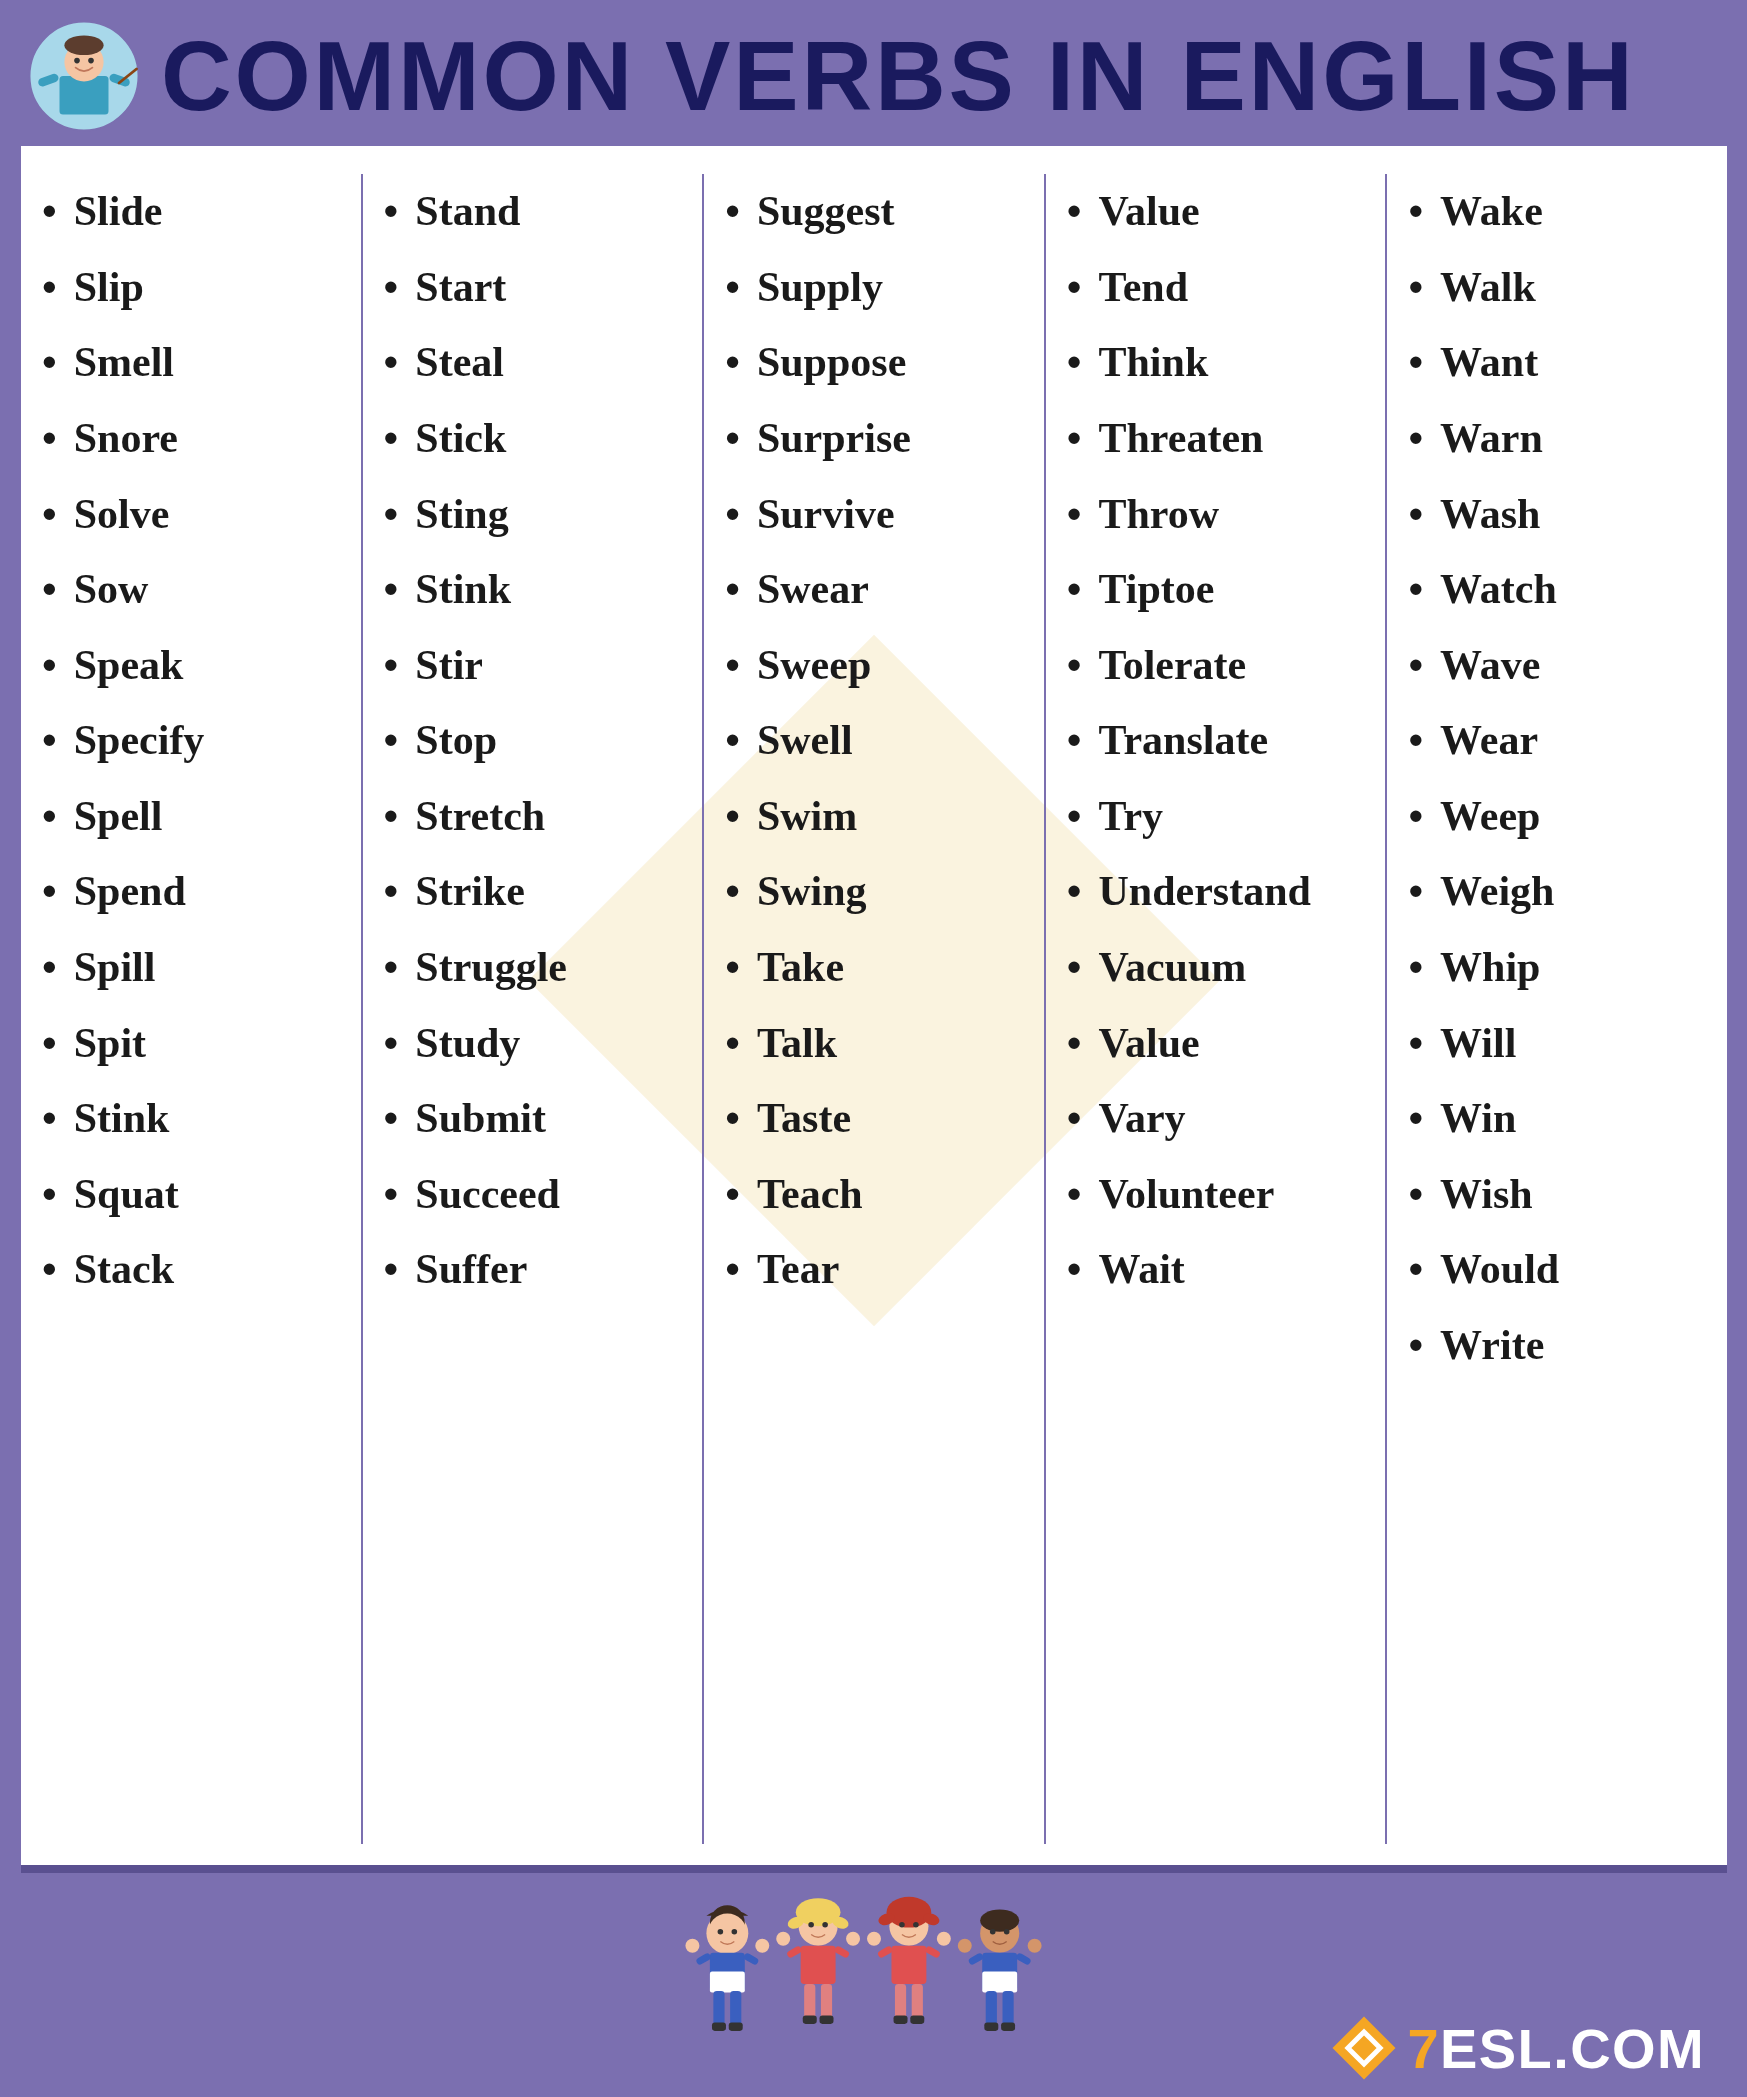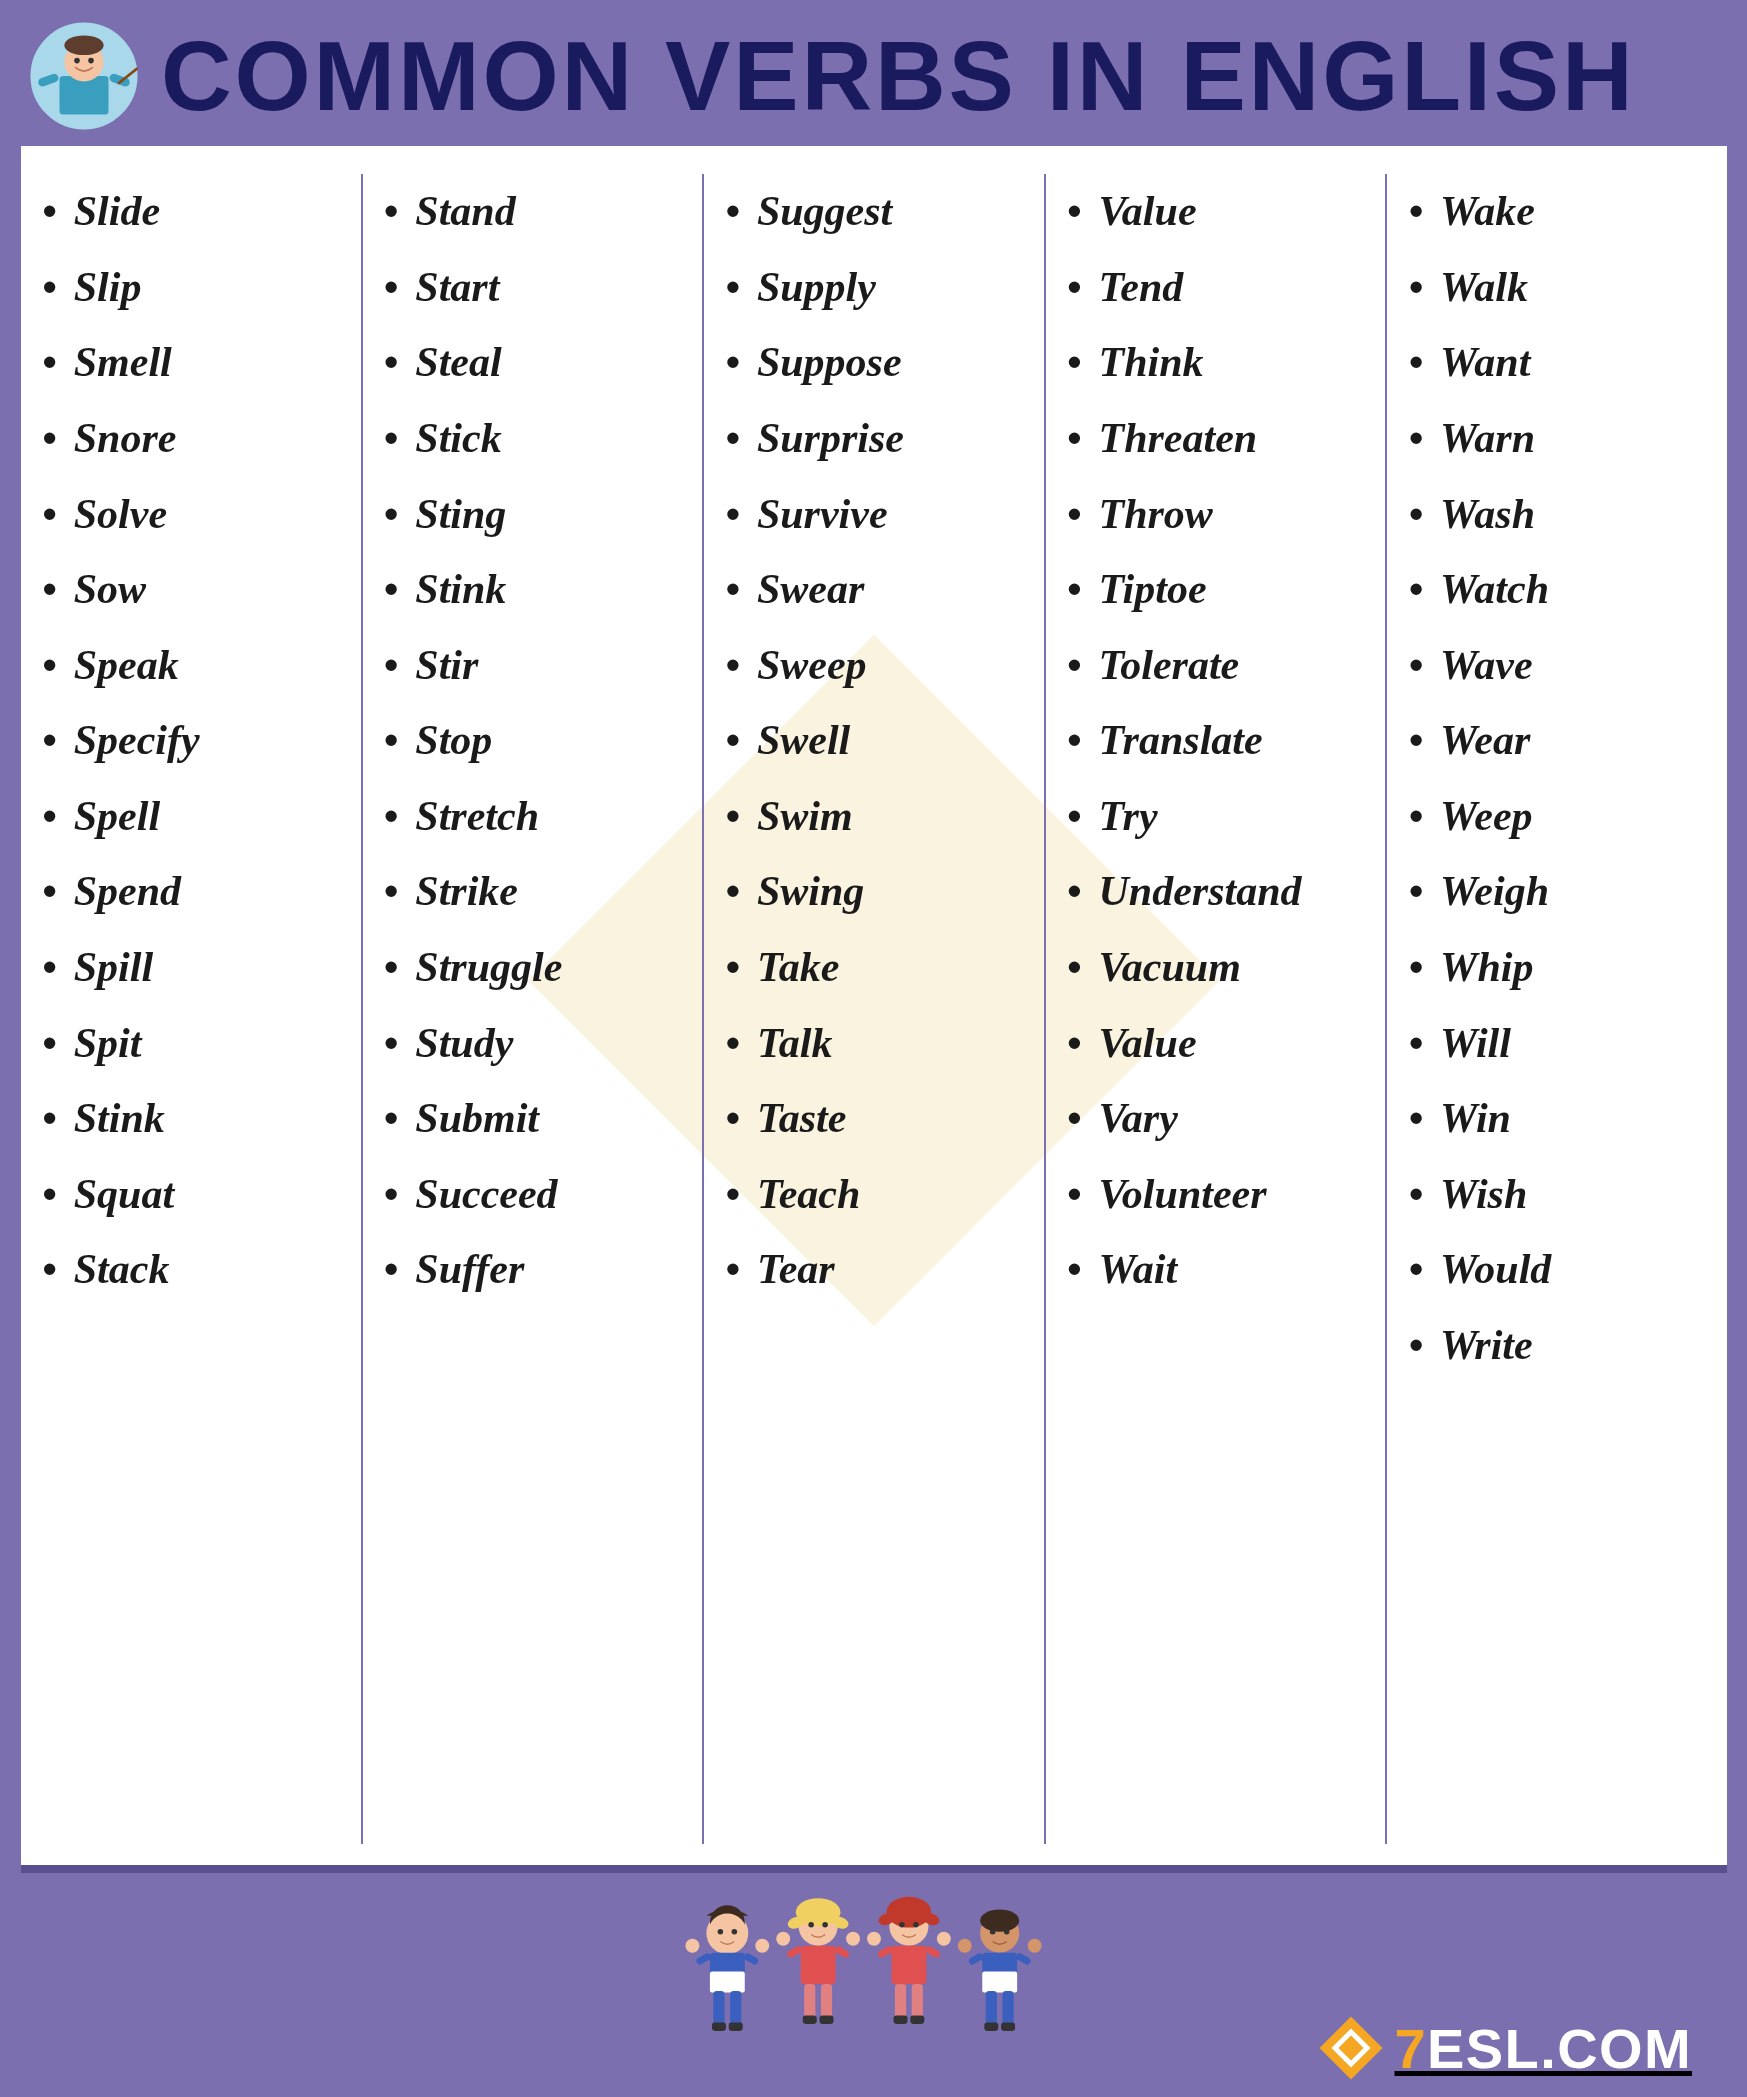--- a/index.html
+++ b/index.html
@@ -72,21 +72,20 @@
       flex: 1;
       position: relative;
       z-index: 1;
       padding: 28px 0 21px 0;
     }
 
     .column {
       flex: 1;
       padding: 0 21px;
       border-right: 2.1px solid #7b6fb0;
-      font-style: italic;
     }
 
     .column:first-child {
       border-left: none;
     }
 
     .column:last-child {
       border-right: none;
     }
 
@@ -135,26 +134,25 @@
       gap: 7px;
       position: absolute;
       left: 50%;
       transform: translateX(-50%);
       bottom: 10.5px;
     }
 
     
     .esl-logo {
       position: absolute;
-      right: 35px;
+      right: 22px;
       bottom: 14px;
       display: flex;
       align-items: center;
       gap: 8.4px;
-      text-decoration: underline;
     }
 
     .esl-text {
       font-size: 56px;
       font-weight: 900;
       color: white;
       font-family: 'Impact', 'Arial Black', sans-serif;
       letter-spacing: 1.4px;
     }
 

